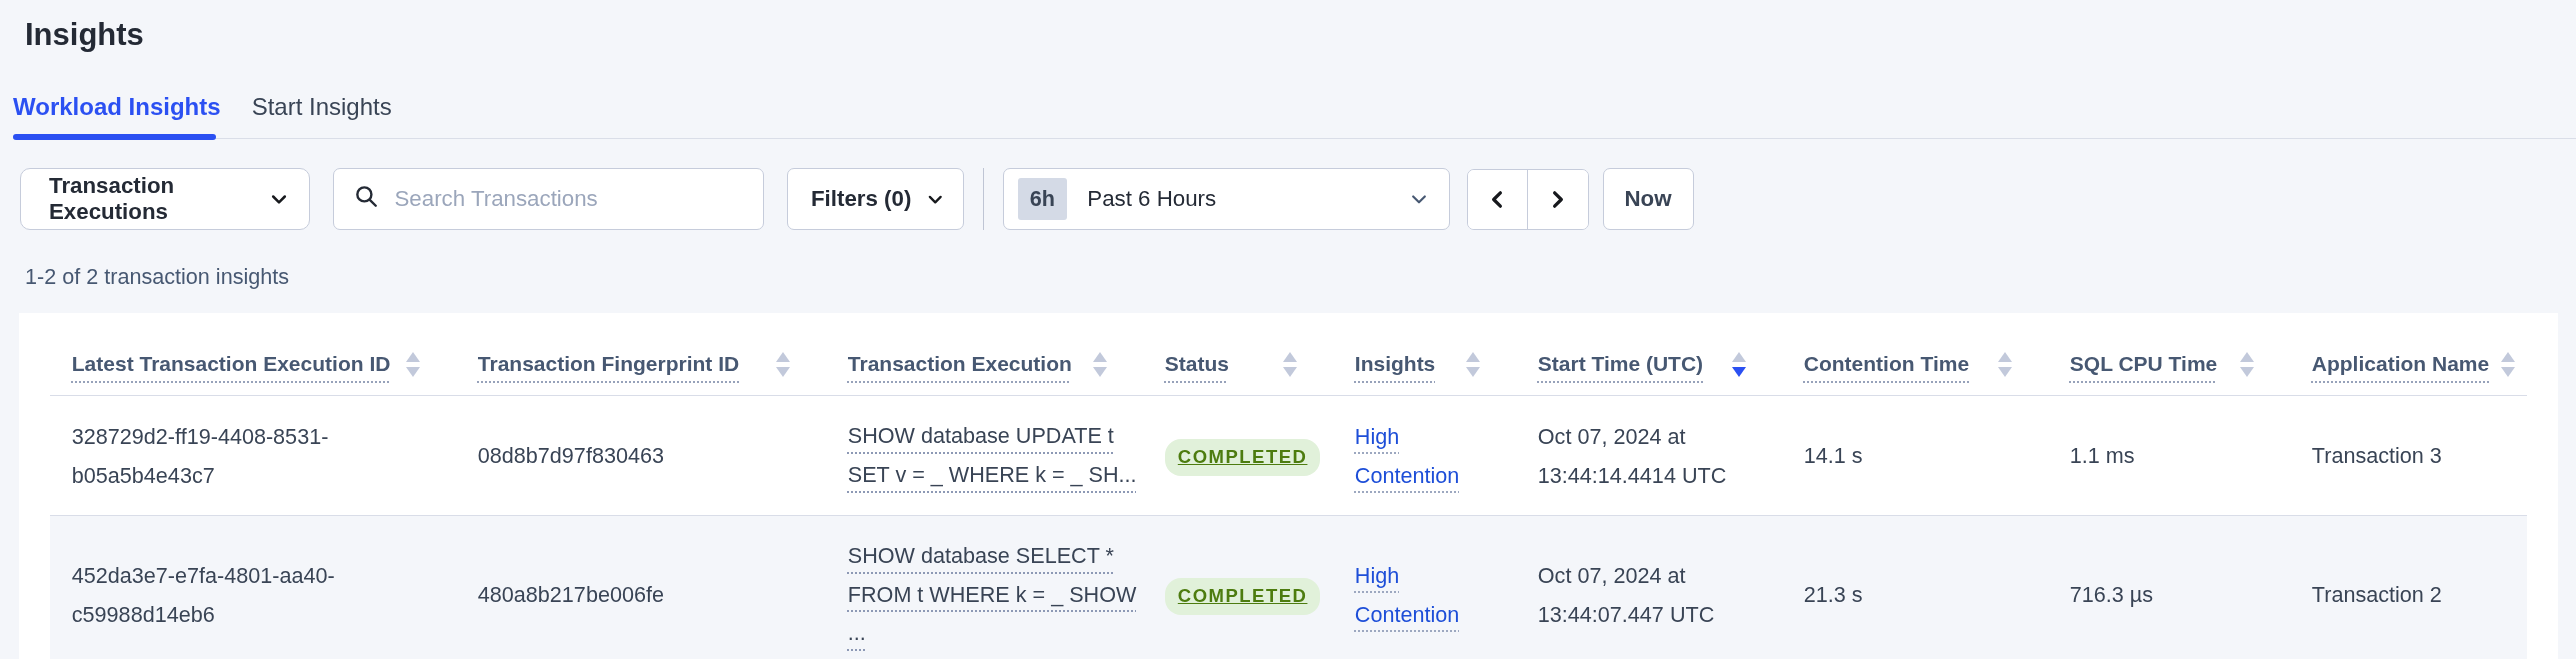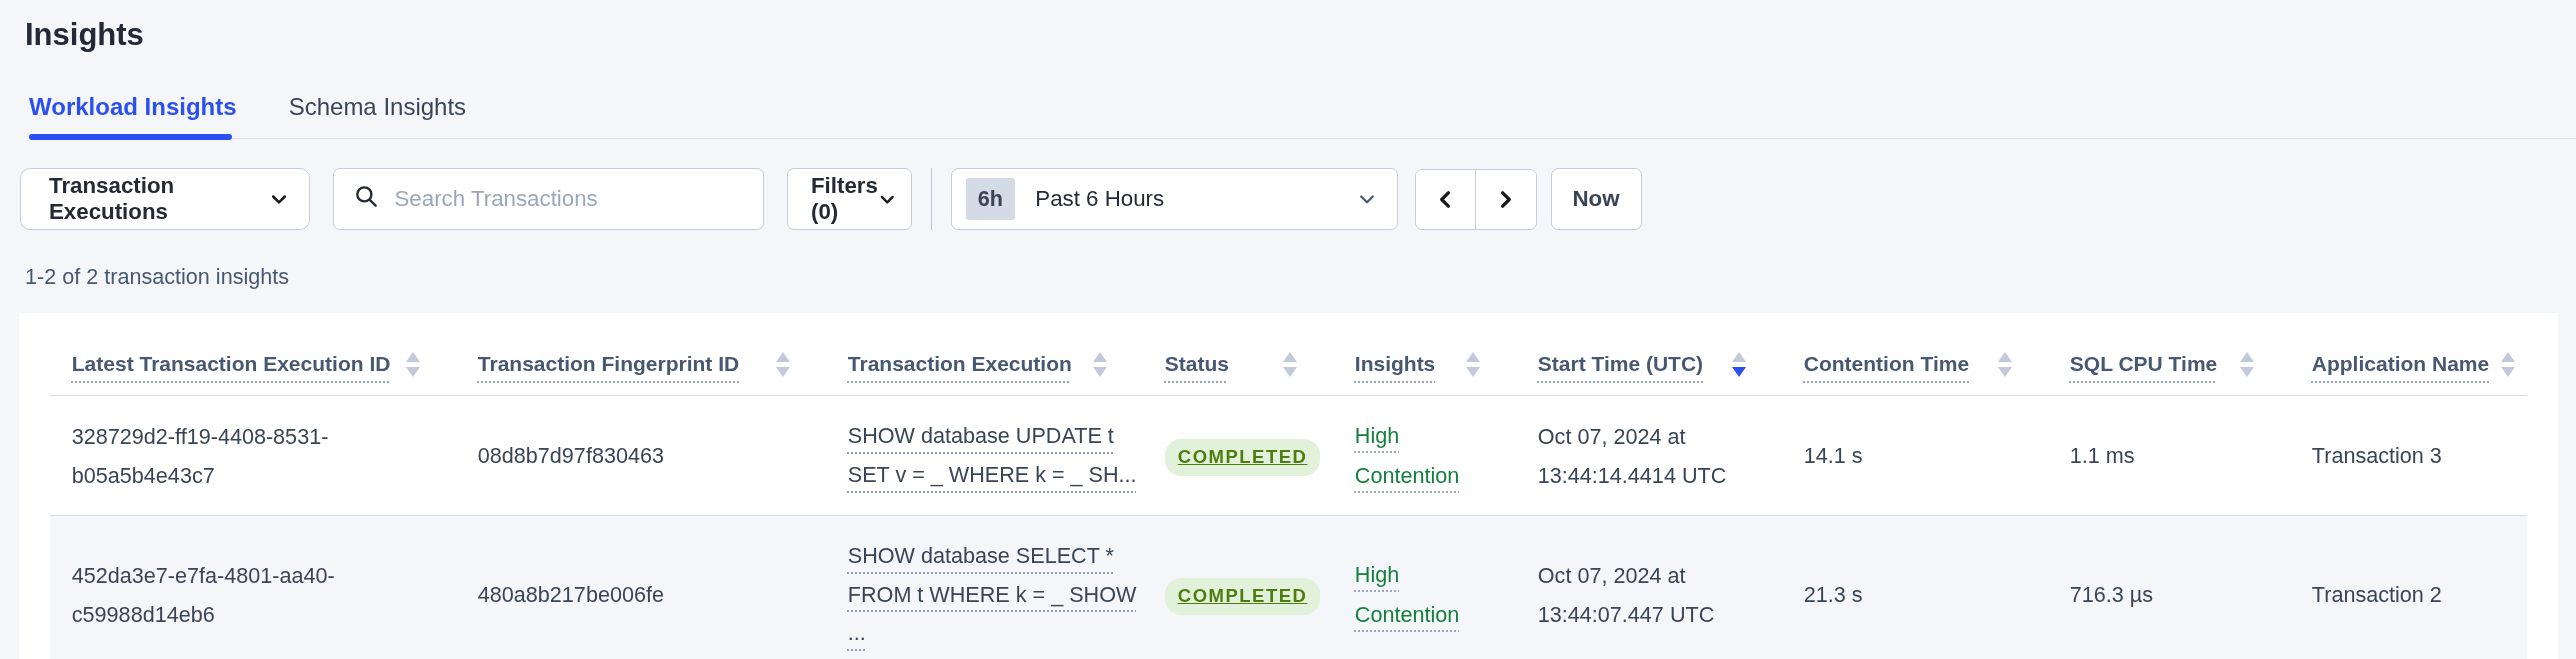--- a/index.html
+++ b/index.html
@@ -5,36 +5,36 @@
   * { box-sizing: border-box; }
   html,body { margin:0; padding:0; }
   body {
     width:2576px; height:659px; overflow:hidden;
     background:#f4f6fa;
     font-family:"Liberation Sans", sans-serif;
     color:#242a35;
   }
   
   .page-title { margin:17px 0 0 25px; font-size:31px; font-weight:700; color:#242a35; }
-  .tabs { display:flex; gap:49px; margin:40px 0 0 29px; border-bottom:1.5px solid #dadee8; }
+  .tabs { display:flex; gap:28px; margin:40px 0 0 13px; border-bottom:1.5px solid #dadee8; }
   .tab { position:relative; padding:0 3.1px 17px 0; font-size:24px; font-weight:500; color:#394455; cursor:pointer; }
   .tab.active { color:#2b50f2; font-weight:700; }
   .tab.active::after { content:""; position:absolute; left:0; right:7.7px; bottom:-1.5px; height:5.4px; background:#2b50f2; border-radius:3.1px; }
   
   .toolbar { display:flex; align-items:center; margin:29px 21.6px 0 20px; height:62px; }
   .btn, .search-box, .time-box {
     height:62px; background:#fff; border:1.5px solid #c6ccdb; border-radius:7px;
     display:flex; align-items:center; font-size:22.3px; color:#242a35;
   }
   .dropdown-btn { width:290px; padding:0 20px 0 28px; font-weight:700; justify-content:space-between; cursor:pointer;border-radius:10px; }
   .search-box { width:431px; margin-left:23px; padding:0 18.5px; }
   .search-box input { border:none; outline:none; font-size:22.3px; width:100%; margin-left:14px;
      font-family:"Liberation Sans", sans-serif; color:#242a35; background:transparent; }
   .search-box input::placeholder { color:#9ba6bb; }
-  .filters-btn { width:125px; margin-left:23px; padding:0 18.5px 0 23px; font-weight:700; justify-content:space-between; cursor:pointer; }
+  .filters-btn { width:177px; margin-left:23px; padding:0 18.5px 0 23px; font-weight:700; justify-content:space-between; cursor:pointer; }
   .v-divider { width:1.5px; height:62px; background:#bfc5d4; margin:0 18.5px; }
   .time-box { width:447px; padding:0 20px 0 14px; cursor:pointer; }
   .time-chip { background:#d4dae6; color:#394455; font-weight:700; font-size:21.6px; border-radius:3px; padding:7.7px 12.3px; }
   .time-label { margin-left:20px; font-size:22.3px; color:#242a35; }
   .time-box .chev { margin-left:auto; }
   .pager { display:flex; margin-left:17px; border:1.5px solid #c6ccdb; border-radius:7px; overflow:hidden; background:#fff; }
   .pager .pg-btn { width:60px; height:59px; display:flex; align-items:center; justify-content:center; cursor:pointer; background:#fff; }
   .pager .pg-btn:first-child { border-right:1.5px solid #c6ccdb; }
   .now-btn { width:91px; margin-left:14px; justify-content:center; font-weight:700; color:#394455; cursor:pointer; }
   
@@ -53,32 +53,32 @@
   .tri.up { border-bottom:10px solid #c2c9db; }
   .tri.down { border-top:10px solid #c2c9db; }
   .tri.down.sorted { border-top-color:#2b50f2; }
   td { padding:18.5px 15.4px 18.5px 22.3px; border-bottom:1.5px solid #d9dde8; vertical-align:middle;
       font-size:21.6px; color:#394455; line-height:39px; overflow-wrap:break-word; }
   tr.row-alt td { background:#f4f6fa; }
   .stmt-line { display:block; white-space:nowrap; line-height:34px; margin:4.6px 0; width:max-content;
     color:#394455; text-decoration:underline dotted #8d99b5 2.3px; text-underline-offset:8.5px; cursor:pointer; }
   .badge { display:inline-block; background:#e1f1da; color:#4d7c0f; font-size:18.5px; font-weight:700;
     letter-spacing:1.5px; padding:9.2px 13px; border-radius:16px; line-height:1;text-decoration:underline; }
-  .insight-link { color:#15803d; cursor:pointer; line-height:40px;
+  .insight-link { color:#1d4ed8; cursor:pointer; line-height:32px;
     text-decoration:underline dotted #9da8c0 2.3px; text-underline-offset:8.5px; }
   .chev svg, .pg-btn svg { display:block; }
 </style>
 </head>
 <body>
 
 <h1 class="page-title">Insights</h1>
 
 <div class="tabs">
   <div class="tab active">Workload Insights</div>
-  <div class="tab">Schema Insights</div>
+  <div class="tab">Start Insights</div>
 </div>
 
 <div class="toolbar">
   <div class="btn dropdown-btn">
     <span>Transaction Executions</span>
     <span class="chev">
       <svg width="20" height="20" viewBox="0 0 24 24" fill="none" stroke="#17191d" stroke-width="3" stroke-linecap="round" stroke-linejoin="round">
           <path d="M5 9l7 7 7-7"></path>
         </svg>
     </span>

